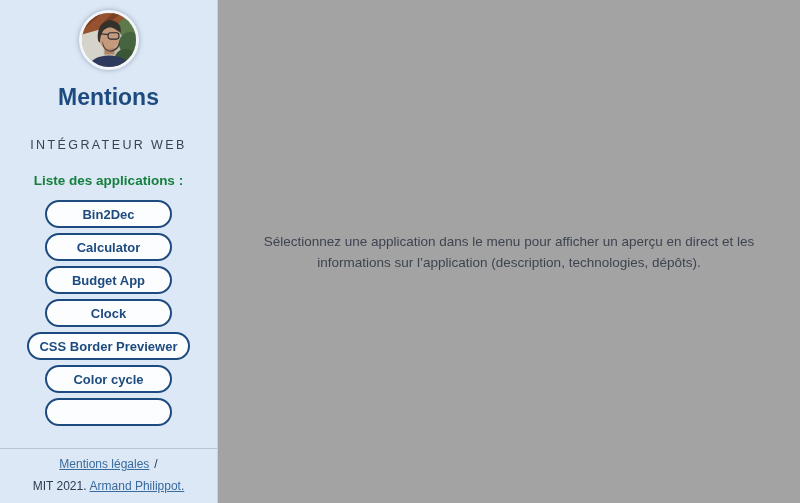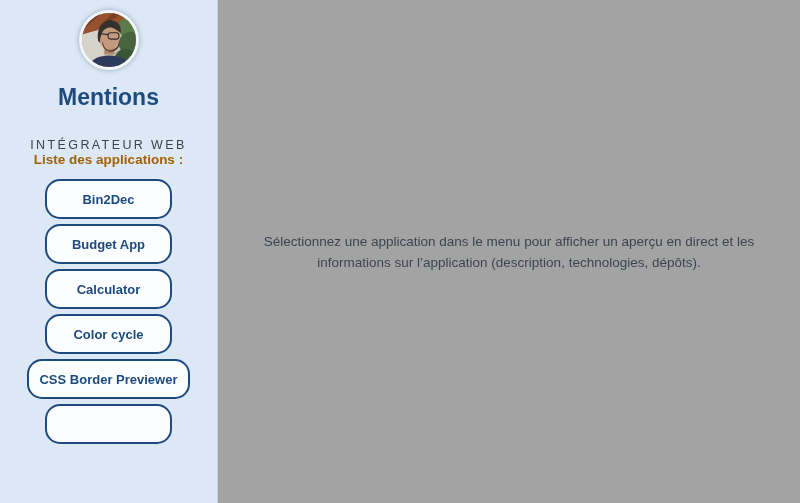--- a/index.html
+++ b/index.html
@@ -44,31 +44,32 @@
 
   .subtitle {
     margin-top: 23px;
     font-size: 12.5px;
     letter-spacing: 2.4px;
     color: #39434f;
     white-space: nowrap;
   }
 
   .apps-label {
+    margin-top: 21px;
     font-size: 13.5px; font-weight: bold;
-    color: #a16207;
+    color: #15803d;
   }
 
   .app-list {
     margin-top: 12px;
     display: flex; flex-direction: column; align-items: center;
     gap: 5px;
   }
   .app-btn {
-    min-width: 127px; height: 40px;
+    min-width: 127px; height: 28px;
     padding: 0 10px;
     border: 2px solid #1d4b7f;
     border-radius: 15px;
     background: #fcfdfe;
     color: #1d4b7f;
     font-family: inherit;
     font-size: 13px; font-weight: bold;
     white-space: nowrap;
     cursor: pointer;
   }
@@ -138,24 +139,33 @@
     <span>Mentions</span>
   </h1>
 
   <div class="subtitle">INTÉGRATEUR WEB</div>
 
   <div class="apps-label">Liste des applications :</div>
 
   <nav class="app-list">
 
     <button class="app-btn">Bin2Dec</button>
+      <button class="app-btn">Calculator</button>
       <button class="app-btn">Budget App</button>
-      <button class="app-btn">Calculator</button>
+      <button class="app-btn">Clock</button>
+      <button class="app-btn">CSS Border Previewer</button>
       <button class="app-btn">Color cycle</button>
-      <button class="app-btn">CSS Border Previewer</button>
       <button class="app-btn" id="partial-btn" aria-hidden="true"></button>
   </nav>
 
+  <footer class="sidebar-footer">
+    <div class="line">
+      <a>Mentions légales</a><span class="sep">/</span>
+    </div>
+    <div class="line">
+      <span class="license">MIT 2021.</span><a>Armand Philippot.</a>
+    </div>
+  </footer>
 </aside>
 
 <main class="main">
   <p class="placeholder-message">Sélectionnez une application dans le menu pour afficher un aperçu en direct et les informations sur l’application (description, technologies, dépôts).</p>
 </main>
 
 </body></html>

